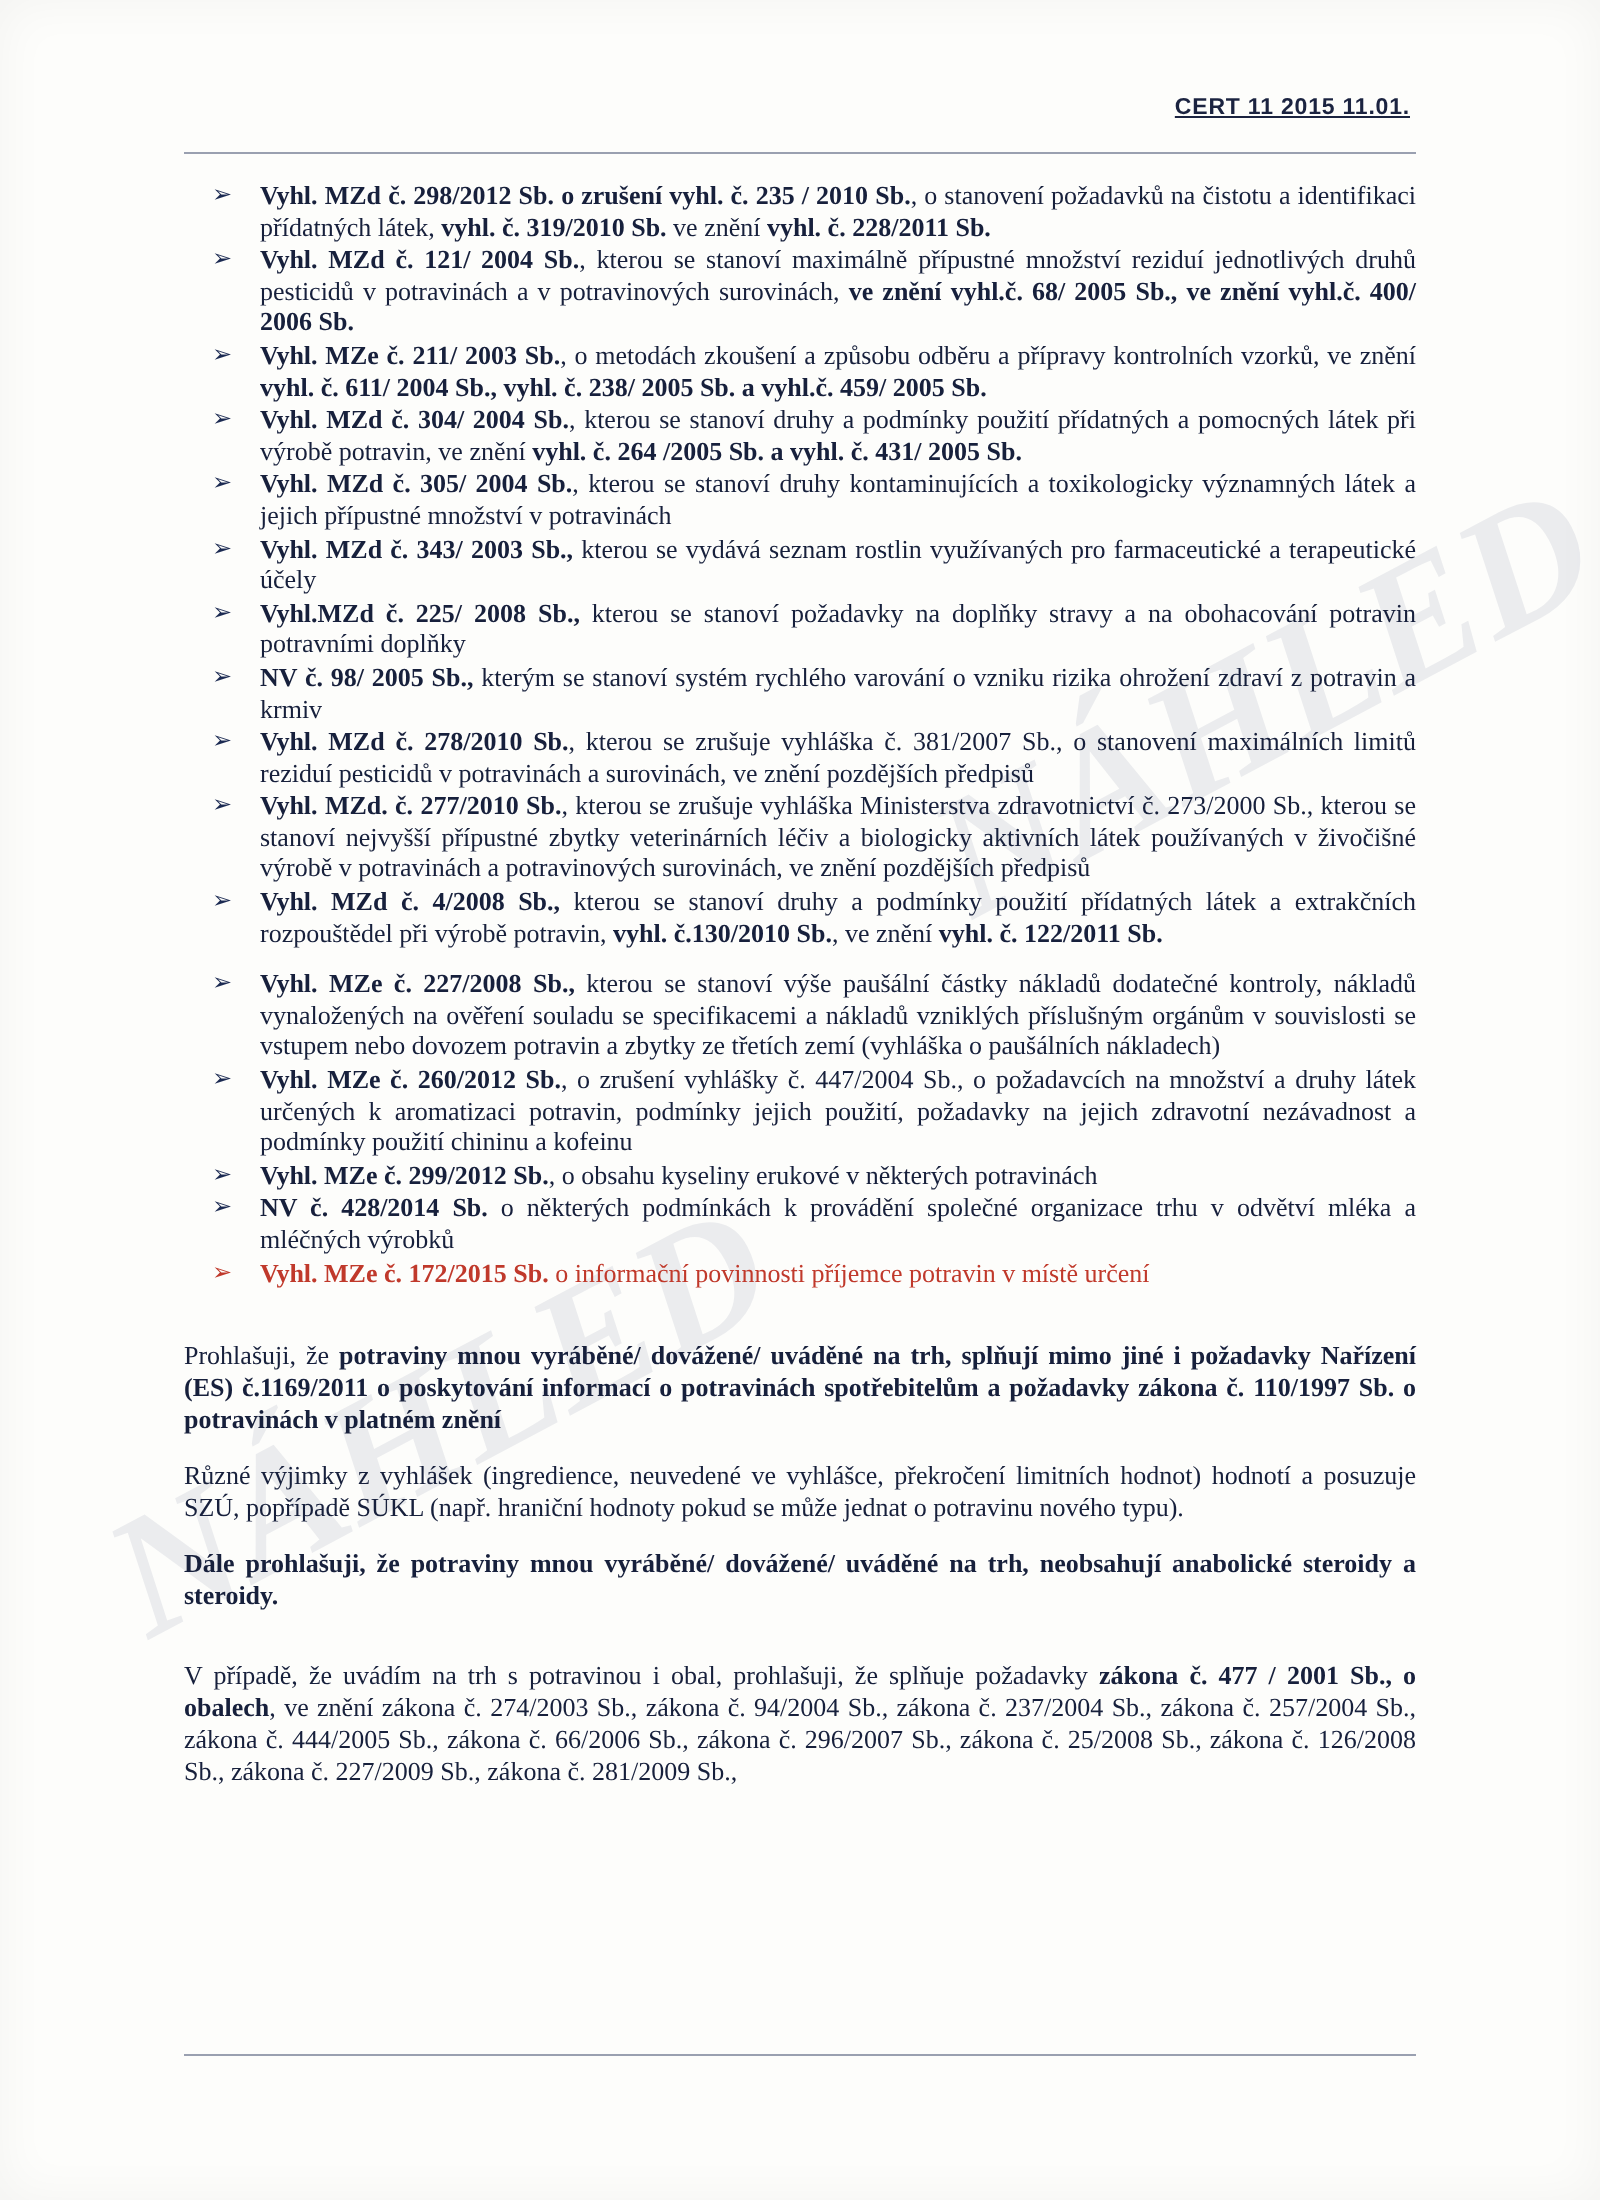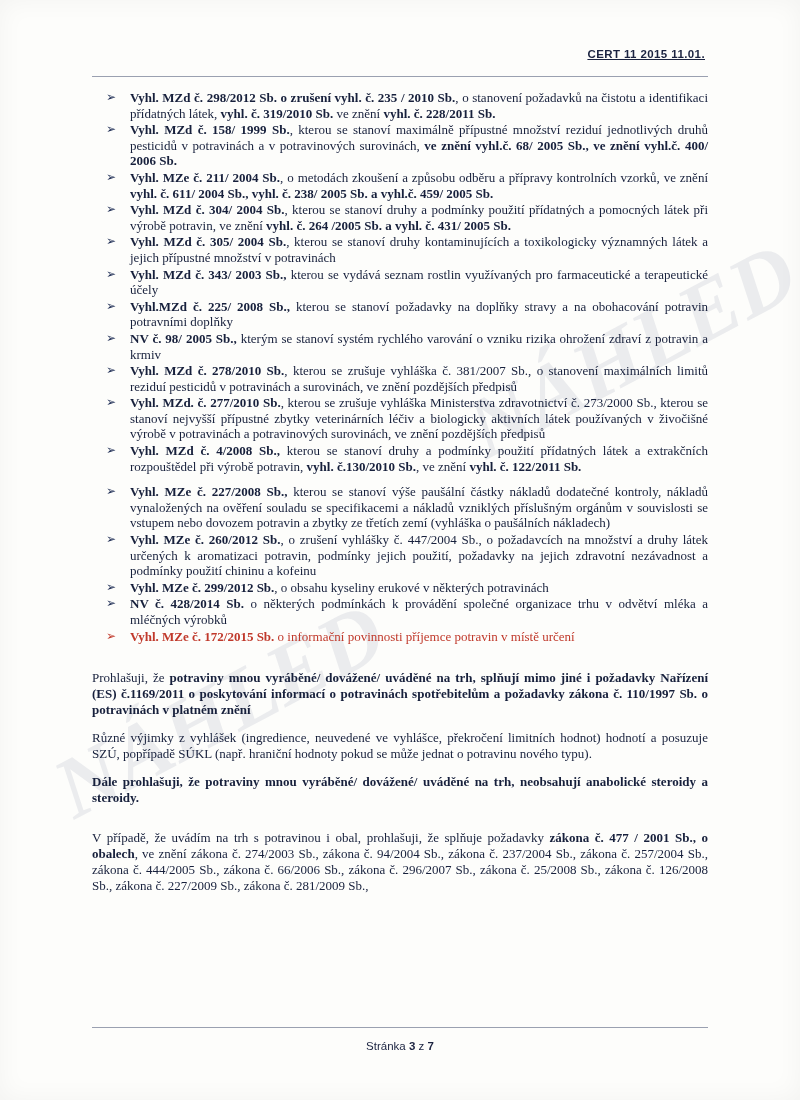--- a/index.html
+++ b/index.html
@@ -137,22 +137,22 @@
 
   <div class="watermark wm1">NÁHLED</div>
   <div class="watermark wm2">NÁHLED</div>
 
   <div class="header">CERT 11 2015 11.01.</div>
   <div class="rule-top"></div>
 
   <div class="content">
     <ul class="laws" id="laws-list">
         <li><span class="bullet">➢</span><span class="b">Vyhl. MZd č. 298/2012 Sb. o zrušení vyhl. č. 235 / 2010 Sb.</span><span>, o stanovení požadavků na čistotu a identifikaci přídatných látek, </span><span class="b">vyhl. č. 319/2010 Sb.</span><span> ve znění </span><span class="b">vyhl. č. 228/2011 Sb.</span></li>
-        <li><span class="bullet">➢</span><span class="b">Vyhl. MZd č. 158/ 1999 Sb.</span><span>, kterou se stanoví maximálně přípustné množství reziduí jednotlivých druhů pesticidů v potravinách a v potravinových surovinách, </span><span class="b">ve znění vyhl.č. 68/ 2005 Sb., ve znění vyhl.č. 400/ 2006 Sb.</span></li>
-        <li><span class="bullet">➢</span><span class="b">Vyhl. MZe č. 211/ 2004 Sb.</span><span>, o metodách zkoušení a způsobu odběru a přípravy kontrolních vzorků, ve znění </span><span class="b">vyhl. č. 611/ 2004 Sb., vyhl. č. 238/ 2005 Sb. a vyhl.č. 459/ 2005 Sb.</span></li>
+        <li><span class="bullet">➢</span><span class="b">Vyhl. MZd č. 121/ 2004 Sb.</span><span>, kterou se stanoví maximálně přípustné množství reziduí jednotlivých druhů pesticidů v potravinách a v potravinových surovinách, </span><span class="b">ve znění vyhl.č. 68/ 2005 Sb., ve znění vyhl.č. 400/ 2006 Sb.</span></li>
+        <li><span class="bullet">➢</span><span class="b">Vyhl. MZe č. 211/ 2003 Sb.</span><span>, o metodách zkoušení a způsobu odběru a přípravy kontrolních vzorků, ve znění </span><span class="b">vyhl. č. 611/ 2004 Sb., vyhl. č. 238/ 2005 Sb. a vyhl.č. 459/ 2005 Sb.</span></li>
         <li><span class="bullet">➢</span><span class="b">Vyhl. MZd č. 304/ 2004 Sb.</span><span>, kterou se stanoví druhy a podmínky použití přídatných a pomocných látek při výrobě potravin, ve znění </span><span class="b">vyhl. č. 264 /2005 Sb. a vyhl. č. 431/ 2005 Sb.</span></li>
         <li><span class="bullet">➢</span><span class="b">Vyhl. MZd č. 305/ 2004 Sb.</span><span>, kterou se stanoví druhy kontaminujících a toxikologicky významných látek a jejich přípustné množství v potravinách</span></li>
         <li><span class="bullet">➢</span><span class="b">Vyhl. MZd č. 343/ 2003 Sb.,</span><span> kterou se vydává seznam rostlin využívaných pro farmaceutické a terapeutické účely</span></li>
         <li><span class="bullet">➢</span><span class="b">Vyhl.MZd č. 225/ 2008 Sb.,</span><span> kterou se stanoví požadavky na doplňky stravy a na obohacování potravin potravními doplňky</span></li>
         <li><span class="bullet">➢</span><span class="b">NV č. 98/ 2005 Sb.,</span><span> kterým se stanoví systém rychlého varování o vzniku rizika ohrožení zdraví z potravin a krmiv</span></li>
         <li><span class="bullet">➢</span><span class="b">Vyhl. MZd č. 278/2010 Sb.</span><span>, kterou se zrušuje vyhláška č. 381/2007 Sb., o stanovení maximálních limitů reziduí pesticidů v potravinách a surovinách, ve znění pozdějších předpisů</span></li>
         <li><span class="bullet">➢</span><span class="b">Vyhl. MZd. č. 277/2010 Sb.</span><span>, kterou se zrušuje vyhláška Ministerstva zdravotnictví č. 273/2000 Sb., kterou se stanoví nejvyšší přípustné zbytky veterinárních léčiv a biologicky aktivních látek používaných v živočišné výrobě v potravinách a potravinových surovinách, ve znění pozdějších předpisů</span></li>
         <li><span class="bullet">➢</span><span class="b">Vyhl. MZd č. 4/2008 Sb.,</span><span> kterou se stanoví druhy a podmínky použití přídatných látek a extrakčních rozpouštědel při výrobě potravin, </span><span class="b">vyhl. č.130/2010 Sb.</span><span>, ve znění </span><span class="b">vyhl. č. 122/2011 Sb.</span></li>
         <li class="gap"><span class="bullet">➢</span><span class="b">Vyhl. MZe č. 227/2008 Sb.,</span><span> kterou se stanoví výše paušální částky nákladů dodatečné kontroly, nákladů vynaložených na ověření souladu se specifikacemi a nákladů vzniklých příslušným orgánům v souvislosti se vstupem nebo dovozem potravin a zbytky ze třetích zemí (vyhláška o paušálních nákladech)</span></li>
         <li><span class="bullet">➢</span><span class="b">Vyhl. MZe č. 260/2012 Sb.</span><span>, o zrušení vyhlášky č. 447/2004 Sb., o požadavcích na množství a druhy látek určených k aromatizaci potravin, podmínky jejich použití, požadavky na jejich zdravotní nezávadnost a podmínky použití chininu a kofeinu</span></li>
@@ -162,16 +162,13 @@
       </ul>
     <div id="paras">
         <p class="para first"><span>Prohlašuji, že </span><span class="b">potraviny mnou vyráběné/ dovážené/ uváděné na trh, splňují mimo jiné i požadavky Nařízení (ES) č.1169/2011 o poskytování informací o potravinách spotřebitelům a požadavky zákona č. 110/1997 Sb. o potravinách v platném znění</span></p>
         <p class="para"><span>Různé výjimky z vyhlášek (ingredience, neuvedené ve vyhlášce, překročení limitních hodnot) hodnotí a posuzuje SZÚ, popřípadě SÚKL (např. hraniční hodnoty pokud se může jednat o potravinu nového typu)</span><span>.</span></p>
         <p class="para bold-para"><span class="b">Dále prohlašuji, že potraviny mnou vyráběné/ dovážené/ uváděné na trh, neobsahují anabolické steroidy a steroidy.</span></p>
         <p class="para" style="margin-top: 24px;"><span>V případě, že uvádím na trh s potravinou i obal, prohlašuji, že splňuje požadavky </span><span class="b">zákona č. 477 / 2001 Sb., o obalech</span><span>, ve znění zákona č. 274/2003 Sb., zákona č. 94/2004 Sb., zákona č. 237/2004 Sb., zákona č. 257/2004 Sb., zákona č. 444/2005 Sb., zákona č. 66/2006 Sb., zákona č. 296/2007 Sb., zákona č. 25/2008 Sb., zákona č. 126/2008 Sb., zákona č. 227/2009 Sb., zákona č. 281/2009 Sb.,</span></p>
       </div>
   </div>
 
   <div class="rule-bottom"></div>
-  <div class="footer">
-    <span>Stránka </span><span class="num">3</span><span> z </span><span class="num">7</span>
-  </div>
 </div>
 
 </body></html>

